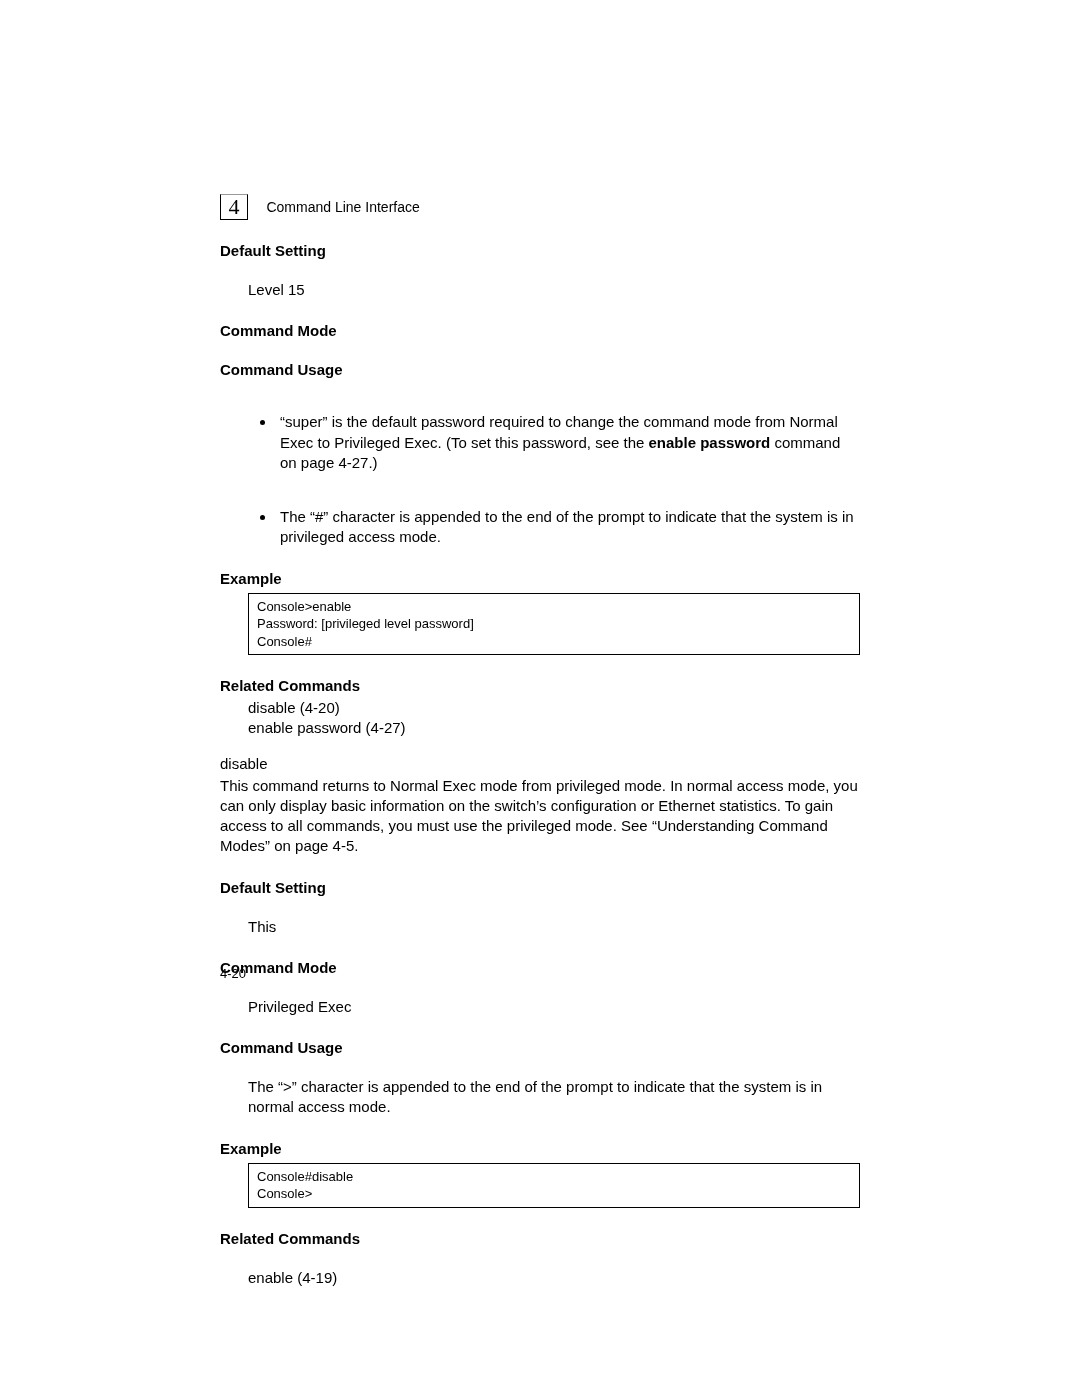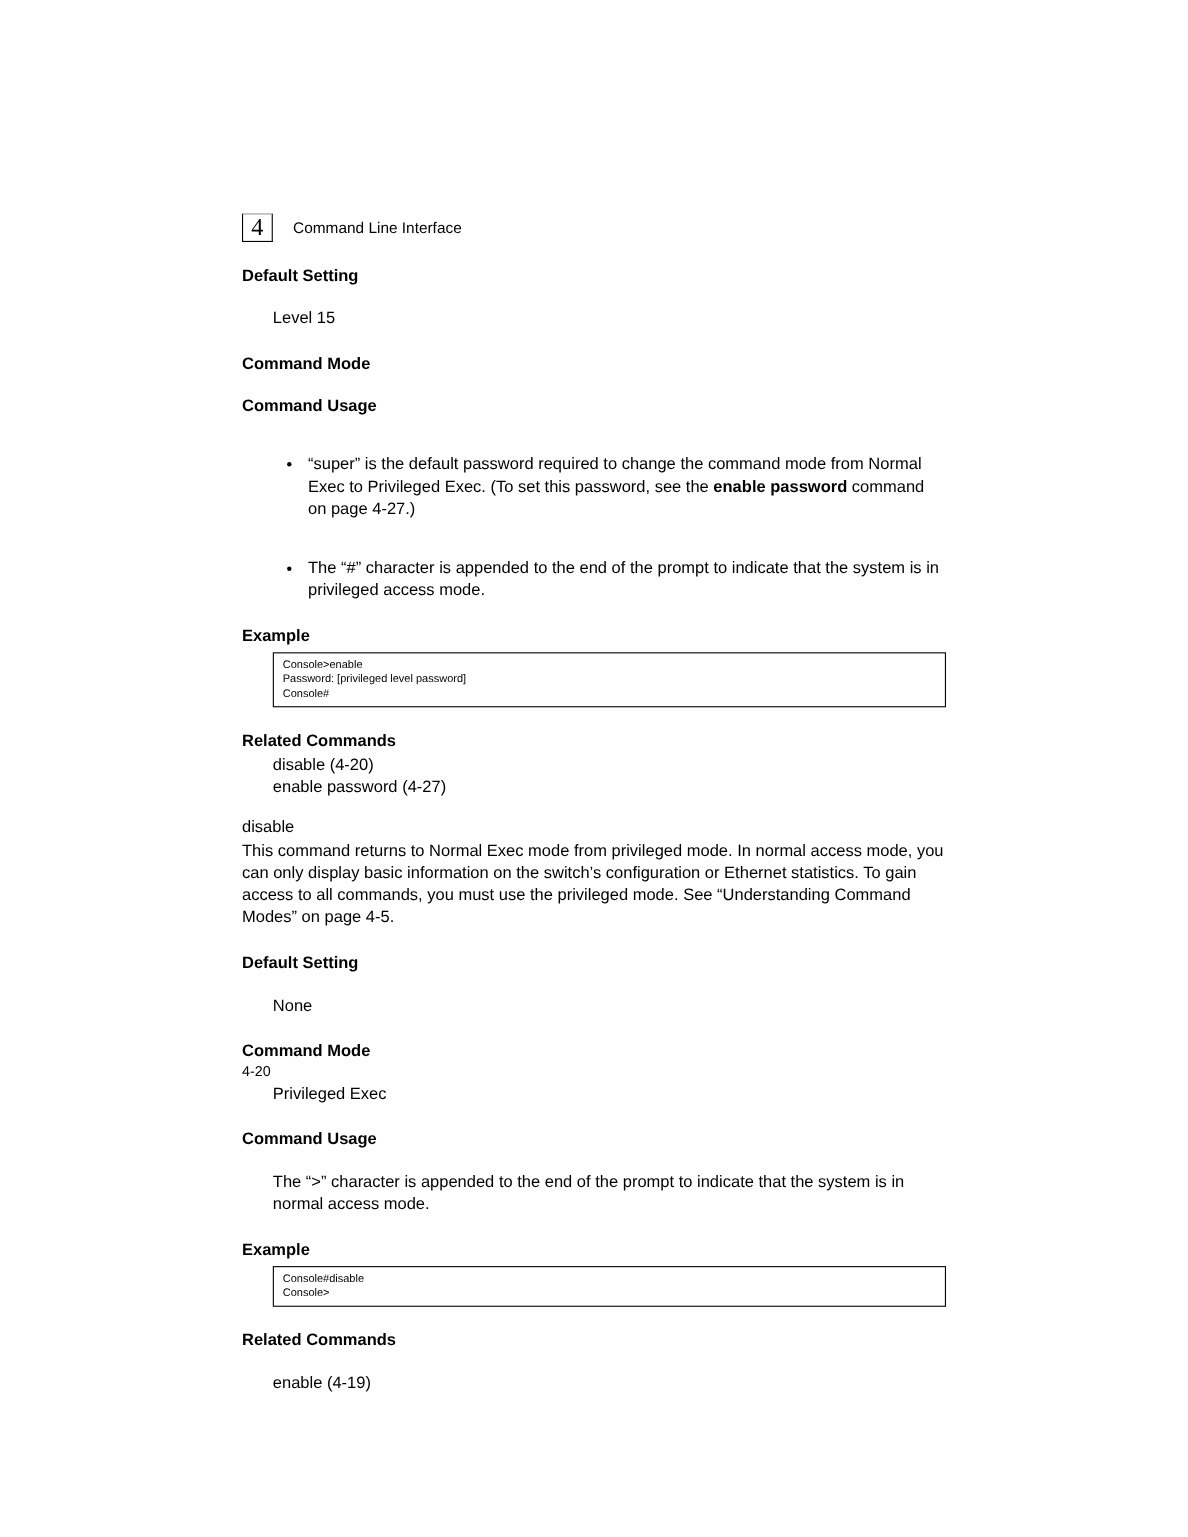--- a/index.html
+++ b/index.html
@@ -64,21 +64,21 @@
     padding-left: 56px;
   }
   ul.usage li {
     margin-bottom: 6px;
     padding-left: 4px;
     margin-top: 34px;
   }
   .codebox {
     border: 1px solid #000;
     padding: 4px 8px;
-    font-size: 10px;
+    font-size: 13px;
     line-height: 1.35;
     margin-top: 6px;
     margin-left: 28px;
     white-space: pre;
     font-family: Arial, Helvetica, sans-serif;
   }
   .cmd-name {
     font-size: 15px;
     margin-top: 16px;
   }
@@ -121,21 +121,21 @@
 Console#</div>
 
     <div class="section-heading">Related Commands</div>
     <div class="body-text" style="margin-top:4px;">disable (4-20)</div>
     <div class="body-text" style="margin-top:0;">enable password (4-27)</div>
 
     <div class="cmd-name">disable</div>
     <div class="body-text-flush">This command returns to Normal Exec mode from privileged mode. In normal access mode, you can only display basic information on the switch’s configuration or Ethernet statistics. To gain access to all commands, you must use the privileged mode. See “Understanding Command Modes” on page 4-5.</div>
 
     <div class="section-heading">Default Setting</div>
-    <div class="body-text">None</div>
+    <div class="body-text">This</div>
 
     <div class="section-heading">Command Mode</div>
     <div class="body-text">Privileged Exec</div>
 
     <div class="section-heading">Command Usage</div>
     <div class="body-text">The “&gt;” character is appended to the end of the prompt to indicate that the system is in normal access mode.</div>
 
     <div class="section-heading">Example</div>
     <div class="codebox">Console#disable
 Console&gt;</div>

